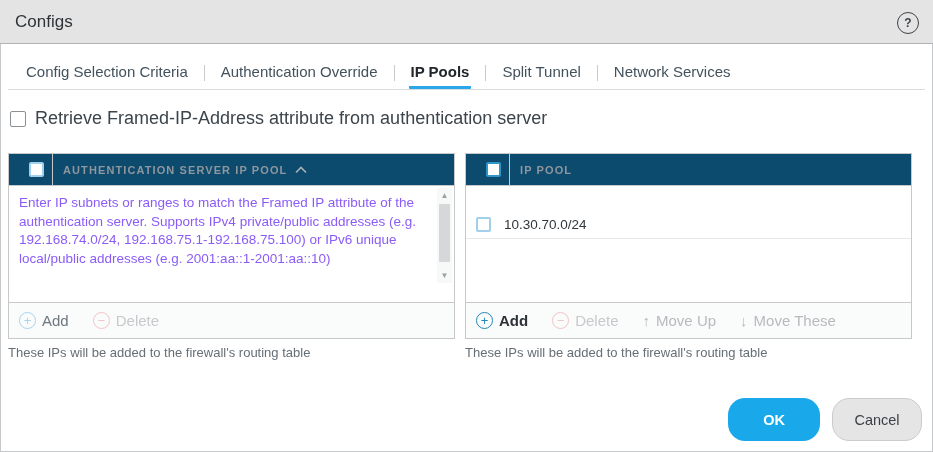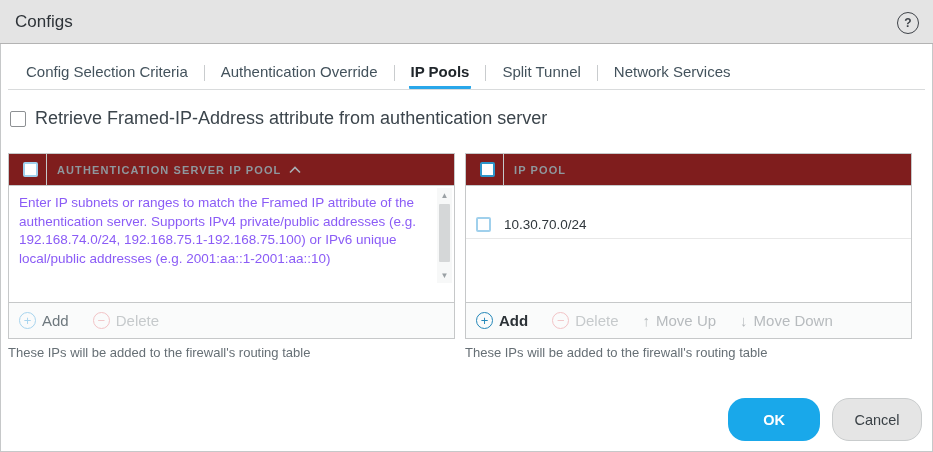--- a/index.html
+++ b/index.html
@@ -30,22 +30,22 @@
       box-sizing:border-box;cursor:pointer;flex:0 0 auto;}
   .cb.blue-light{width:15px;height:15px;border:2px solid #a0d0ec;}
   .cb.blue-strong{width:15px;height:15px;border:2px solid #2d95ca;}
   #framed-label{font-size:18px;color:#3c454c;}
 
   
   .panel{position:absolute;top:153px;width:447px;height:186px;border:1px solid #c6c8c9;
          box-sizing:border-box;display:flex;flex-direction:column;background:#fff;}
   #left-panel{left:8px;}
   #right-panel{left:465px;}
-  .panel-header{height:32px;flex:0 0 32px;background:#7f1d1d;border-bottom:1px solid #c6c8c9;
-                display:flex;align-items:center;padding:0 14px;box-sizing:border-box;}
+  .panel-header{height:32px;flex:0 0 32px;background:#0c4a6e;border-bottom:1px solid #c6c8c9;
+                display:flex;align-items:center;padding:0 20px;box-sizing:border-box;}
   .hdr-divider{width:1px;align-self:stretch;background:#c6c8c9;margin-left:8px;}
   .hdr-label{margin-left:10px;font-size:11px;font-weight:bold;letter-spacing:1.1px;
              color:#8f979d;cursor:pointer;}
   .sort-icon{margin-left:8px;display:flex;align-items:center;}
   .panel-body{flex:1 1 auto;position:relative;background:#fff;}
   #placeholder{position:absolute;left:10px;top:8px;right:28px;font-size:13.5px;
                line-height:1.38;color:#8b5cf6;}
   
   #scrollbar{position:absolute;right:2px;top:2px;width:15px;height:95px;background:#f7f8f8;}
   #scrollbar .arrow{position:absolute;left:0;width:15px;text-align:center;font-size:8px;
@@ -173,21 +173,21 @@
       <span class="tool del">
         <span class="circle-icon">−</span>
         <span class="tool-label">Delete</span>
       </span>
       <span class="tool mv">
         <span class="arrow-glyph">↑</span>
         <span class="tool-label">Move Up</span>
       </span>
       <span class="tool mv">
         <span class="arrow-glyph">↓</span>
-        <span class="tool-label">Move Down</span>
+        <span class="tool-label">Move These</span>
       </span>
     </div>
   </div>
 
   <div class="footnote" id="footnote-left">These IPs will be added to the firewall's routing table</div>
   <div class="footnote" id="footnote-right">These IPs will be added to the firewall's routing table</div>
 
   <div class="pill" id="ok-btn">OK</div>
   <div class="pill" id="cancel-btn">Cancel</div>
 

